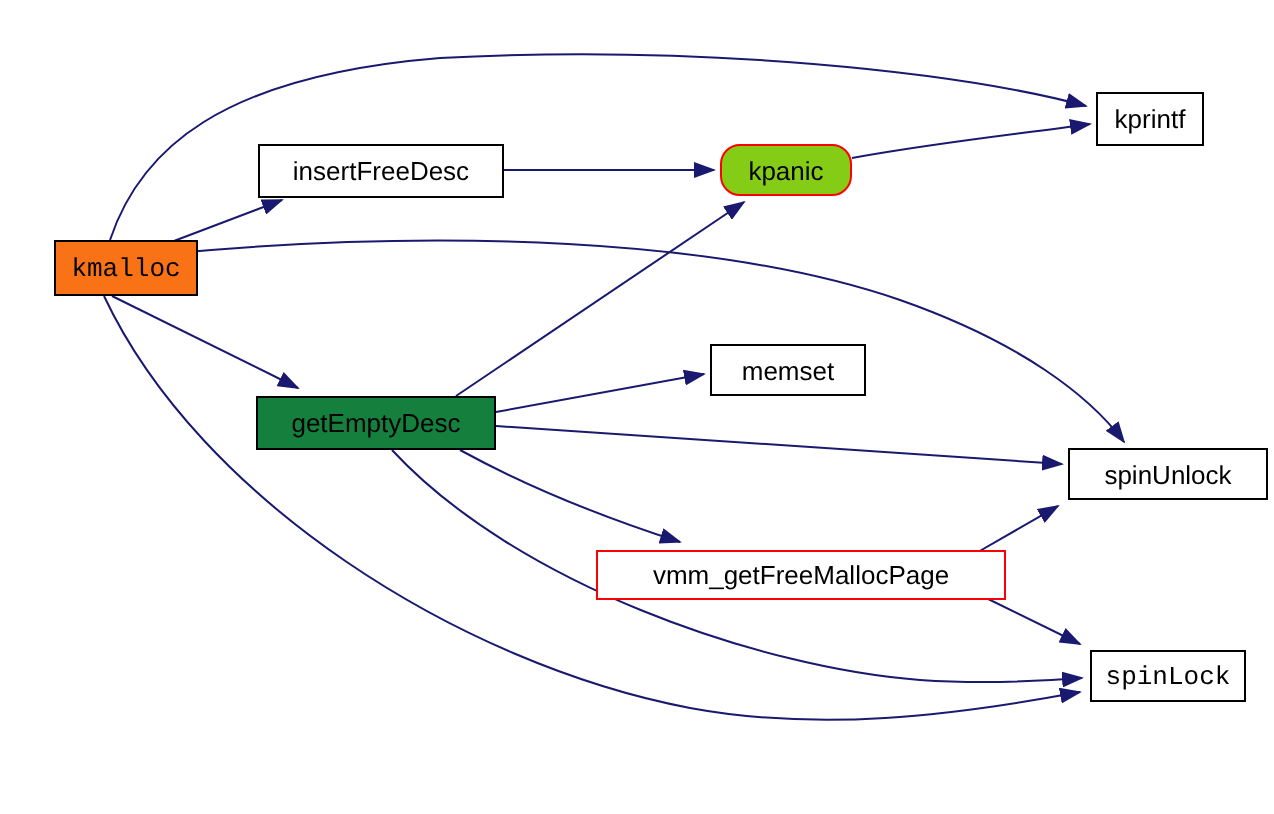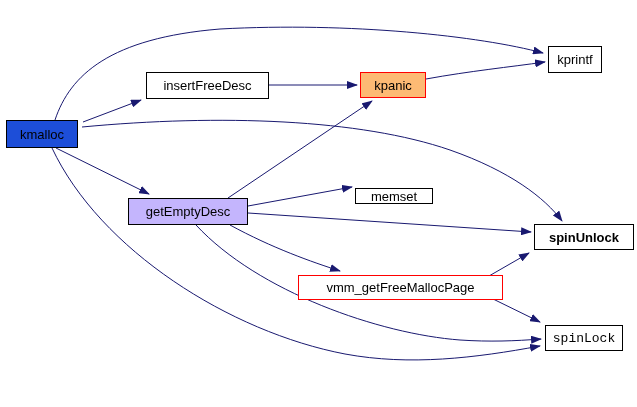--- a/index.html
+++ b/index.html
@@ -62,23 +62,23 @@
         <path d="M228,198 L372,101" class="edge" stroke="#191970" marker-end="url(#arrowhead)"></path>
         <path d="M248,206 L352,187" class="edge" stroke="#191970" marker-end="url(#arrowhead)"></path>
         <path d="M248,213 L531,232" class="edge" stroke="#191970" marker-end="url(#arrowhead)"></path>
         <path d="M230,225 C272,248 312,262 340,271" class="edge" stroke="#191970" marker-end="url(#arrowhead)"></path>
         <path d="M196,225 C258,292 380,334 460,340 C490,342 515,341 541,339" class="edge" stroke="#191970" marker-end="url(#arrowhead)"></path>
         <path d="M489,276 L529,253" class="edge" stroke="#191970" marker-end="url(#arrowhead)"></path>
         <path d="M489,297 L540,322" class="edge" stroke="#191970" marker-end="url(#arrowhead)"></path>
       </g>
   </svg>
   <div id="node-layer">
-      <div class="graph-node" style="left: 6px; top: 120px; width: 72px; height: 28px; background: #1d4ed8; border-color: rgb(0, 0, 0);">kmalloc</div>
-      <div class="graph-node" style="left: 146px; top: 72px; width: 123px; height: 27px; background: rgb(255, 255, 255); border-color: rgb(0, 0, 0);">insertFreeDesc</div>
-      <div class="graph-node" style="left: 360px; top: 72px; width: 66px; height: 26px; background: #fdba74; border-color: rgb(255, 0, 0);">kpanic</div>
+      <div class="graph-node" style="left: 27px; top: 120px; width: 72px; height: 28px; background: #f97316; border-color: rgb(0, 0, 0); font-family: Liberation Mono, monospace;">kmalloc</div>
+      <div class="graph-node" style="left: 129px; top: 72px; width: 123px; height: 27px; background: rgb(255, 255, 255); border-color: rgb(0, 0, 0);">insertFreeDesc</div>
+      <div class="graph-node" style="left: 360px; top: 72px; width: 66px; height: 26px; background: #84cc16; border-color: rgb(255, 0, 0); border-radius: 10px;">kpanic</div>
       <div class="graph-node" style="left: 548px; top: 46px; width: 54px; height: 27px; background: rgb(255, 255, 255); border-color: rgb(0, 0, 0);">kprintf</div>
-      <div class="graph-node" style="left: 128px; top: 198px; width: 120px; height: 27px; background: #c4b5fd; border-color: rgb(0, 0, 0);">getEmptyDesc</div>
-      <div class="graph-node" style="left: 355px; top: 188px; width: 78px; height: 16px; background: rgb(255, 255, 255); border-color: rgb(0, 0, 0);">memset</div>
-      <div class="graph-node" style="left: 534px; top: 224px; width: 100px; height: 26px; background: rgb(255, 255, 255); border-color: rgb(0, 0, 0); font-weight: bold;">spinUnlock</div>
+      <div class="graph-node" style="left: 128px; top: 198px; width: 120px; height: 27px; background: #15803d; border-color: rgb(0, 0, 0);">getEmptyDesc</div>
+      <div class="graph-node" style="left: 355px; top: 172px; width: 78px; height: 26px; background: rgb(255, 255, 255); border-color: rgb(0, 0, 0);">memset</div>
+      <div class="graph-node" style="left: 534px; top: 224px; width: 100px; height: 26px; background: rgb(255, 255, 255); border-color: rgb(0, 0, 0);">spinUnlock</div>
       <div class="graph-node" style="left: 298px; top: 275px; width: 205px; height: 25px; background: rgb(255, 255, 255); border-color: rgb(255, 0, 0);">vmm_getFreeMallocPage</div>
       <div class="graph-node" style="left: 545px; top: 325px; width: 78px; height: 26px; background: rgb(255, 255, 255); border-color: rgb(0, 0, 0); font-family: Liberation Mono, monospace;">spinLock</div>
     </div>
 </div>
 
 </body></html>

